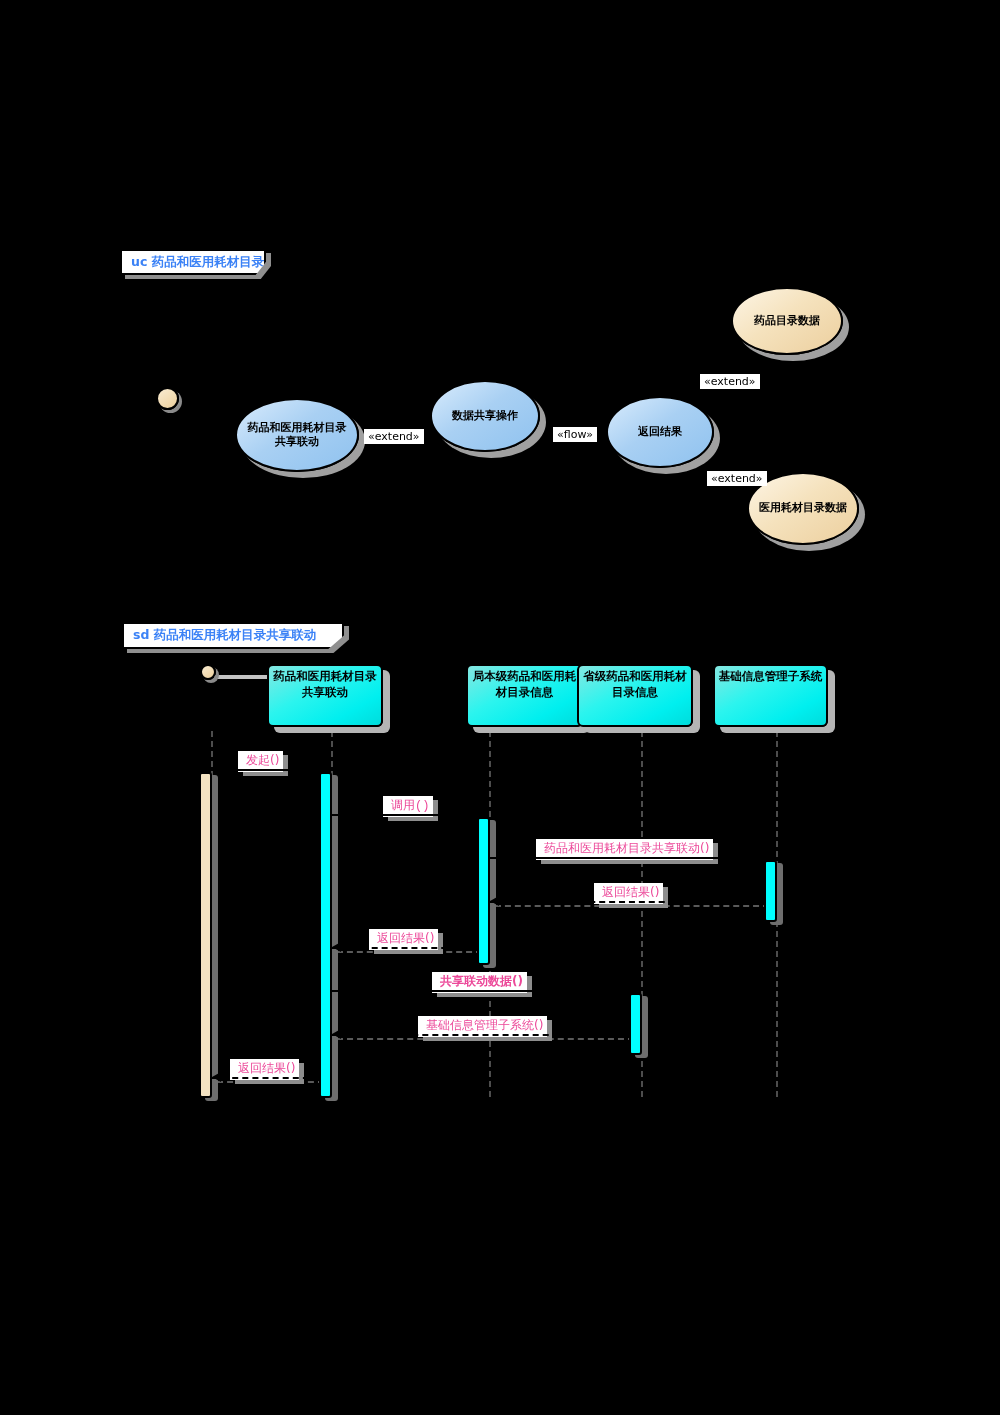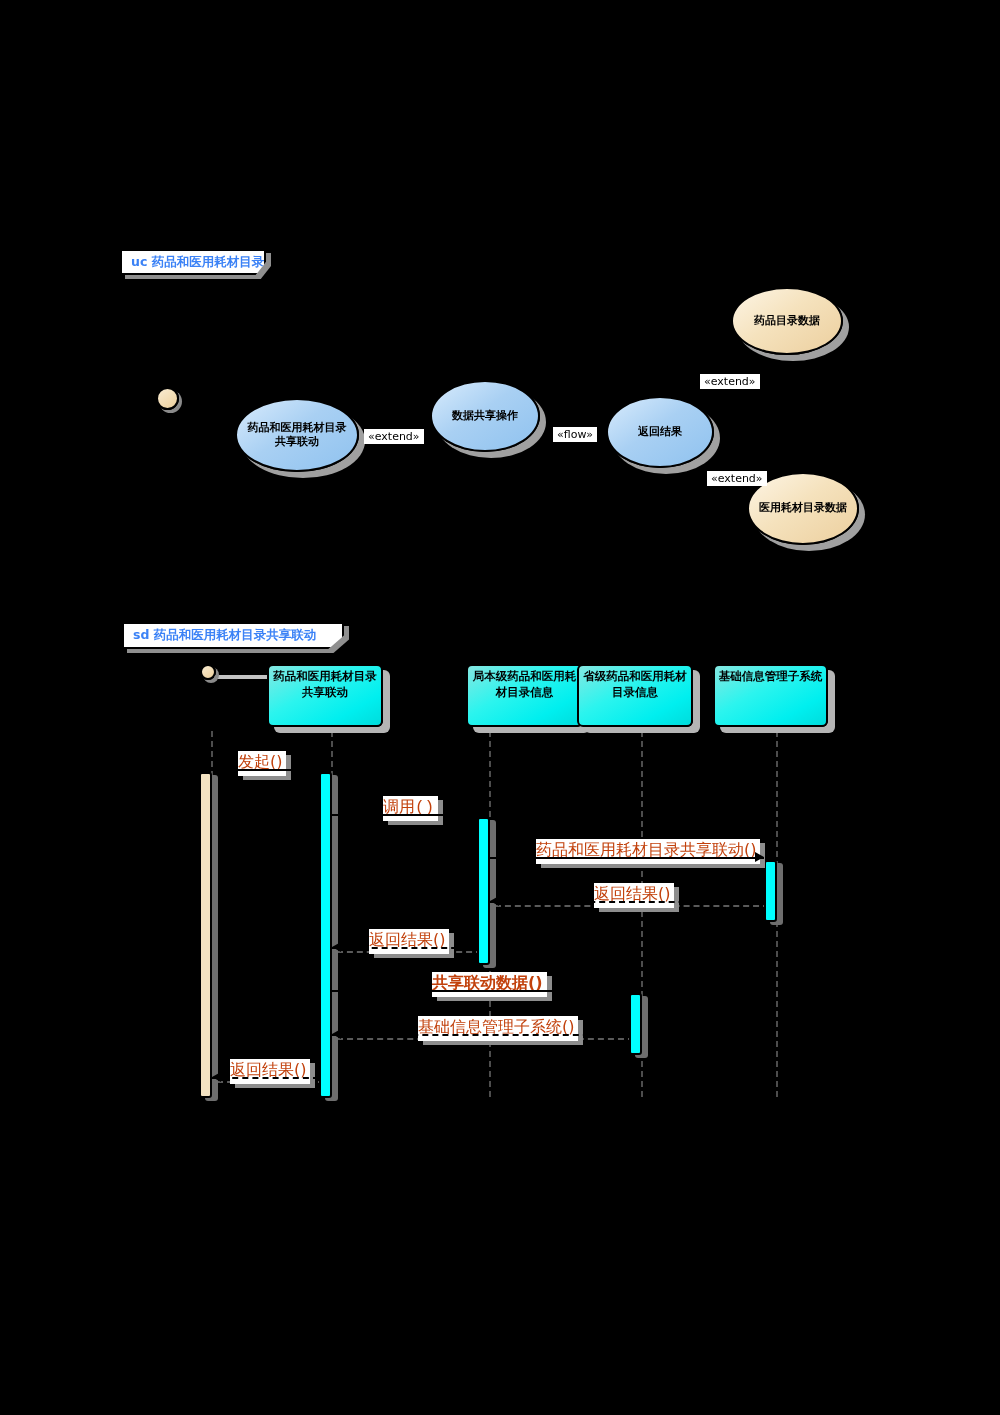--- a/index.html
+++ b/index.html
@@ -31,21 +31,21 @@
        display:flex;justify-content:center;align-items:flex-start;text-align:center;
        font-weight:bold;font-size:11.5px;line-height:1.35;color:#000;padding-top:3px;
        white-space:pre-line;z-index:2;box-shadow:7px 6px 0 #b5b5b5;}
   
   .lifeline-shadow{width:0;border-left:2px dashed #4d4d4d;z-index:1;}
   
   .bar{width:9px;border:2px solid #000;border-radius:3px;box-sizing:content-box;z-index:2;}
   .bar-cyan{background:#00ffff;box-shadow:6px 3px 0 #6e6e6e;}
   .bar-tan{background:#f4e3c2;box-shadow:6px 3px 0 #6e6e6e;}
   
-  .msg{background:#fff;color:#c2410c;font-size:16px;font-weight:500;padding:1px 4px 3px 0;
+  .msg{background:#fff;color:#ec4899;font-size:12px;font-weight:500;padding:1px 4px 3px 8px;
        white-space:nowrap;z-index:3;box-shadow:5px 4px 0 #8d8d8d;}
   .arrow{height:0;border-top:2px solid #000;z-index:4;}
   .arrow-dashed{height:0;border-top:2px dashed #000;z-index:4;}
   .arrow-dash-shadow{height:0;border-top:2px dashed #5a5a5a;z-index:1;}
   .ahead{width:0;height:0;z-index:4;}
   .ahead-right{border-top:5px solid transparent;border-bottom:5px solid transparent;border-left:9px solid #000;}
   .ahead-left{border-top:5px solid transparent;border-bottom:5px solid transparent;border-right:9px solid #000;}
   .edge{height:0;z-index:1;}
   .edge-dashed{border-top:2px dashed #000;}
   .edge-solid{border-top:2px solid #000;}

